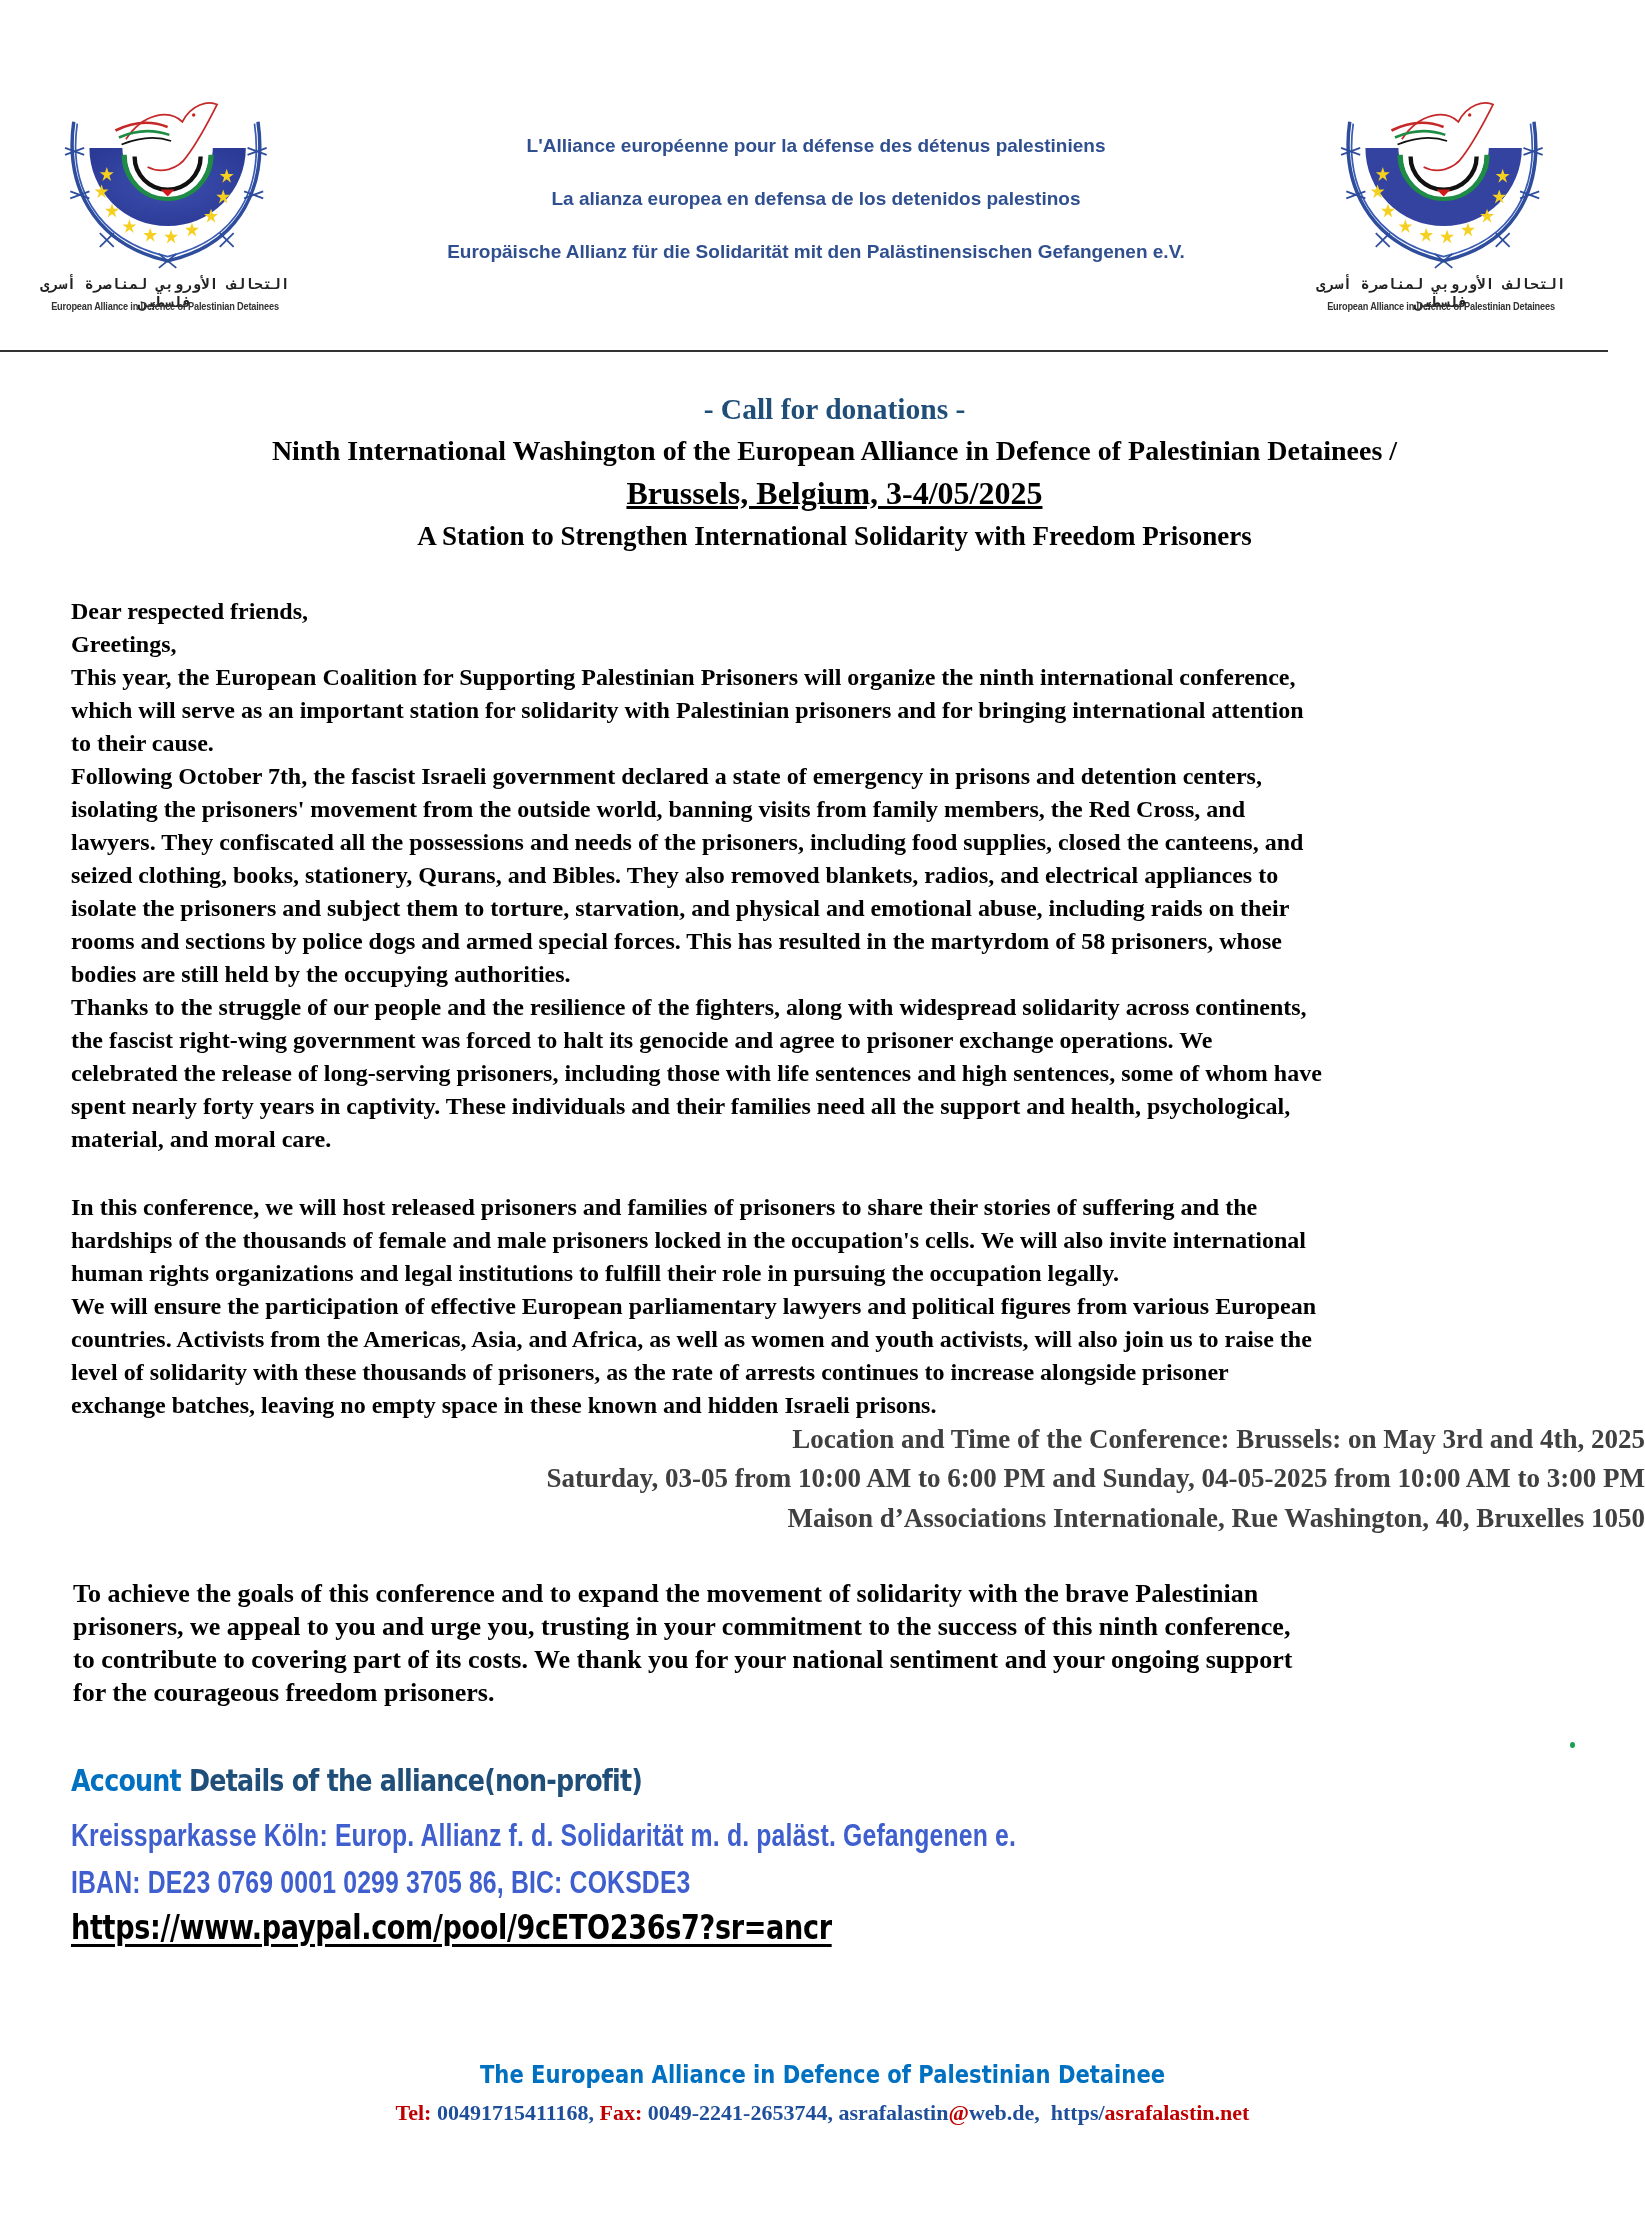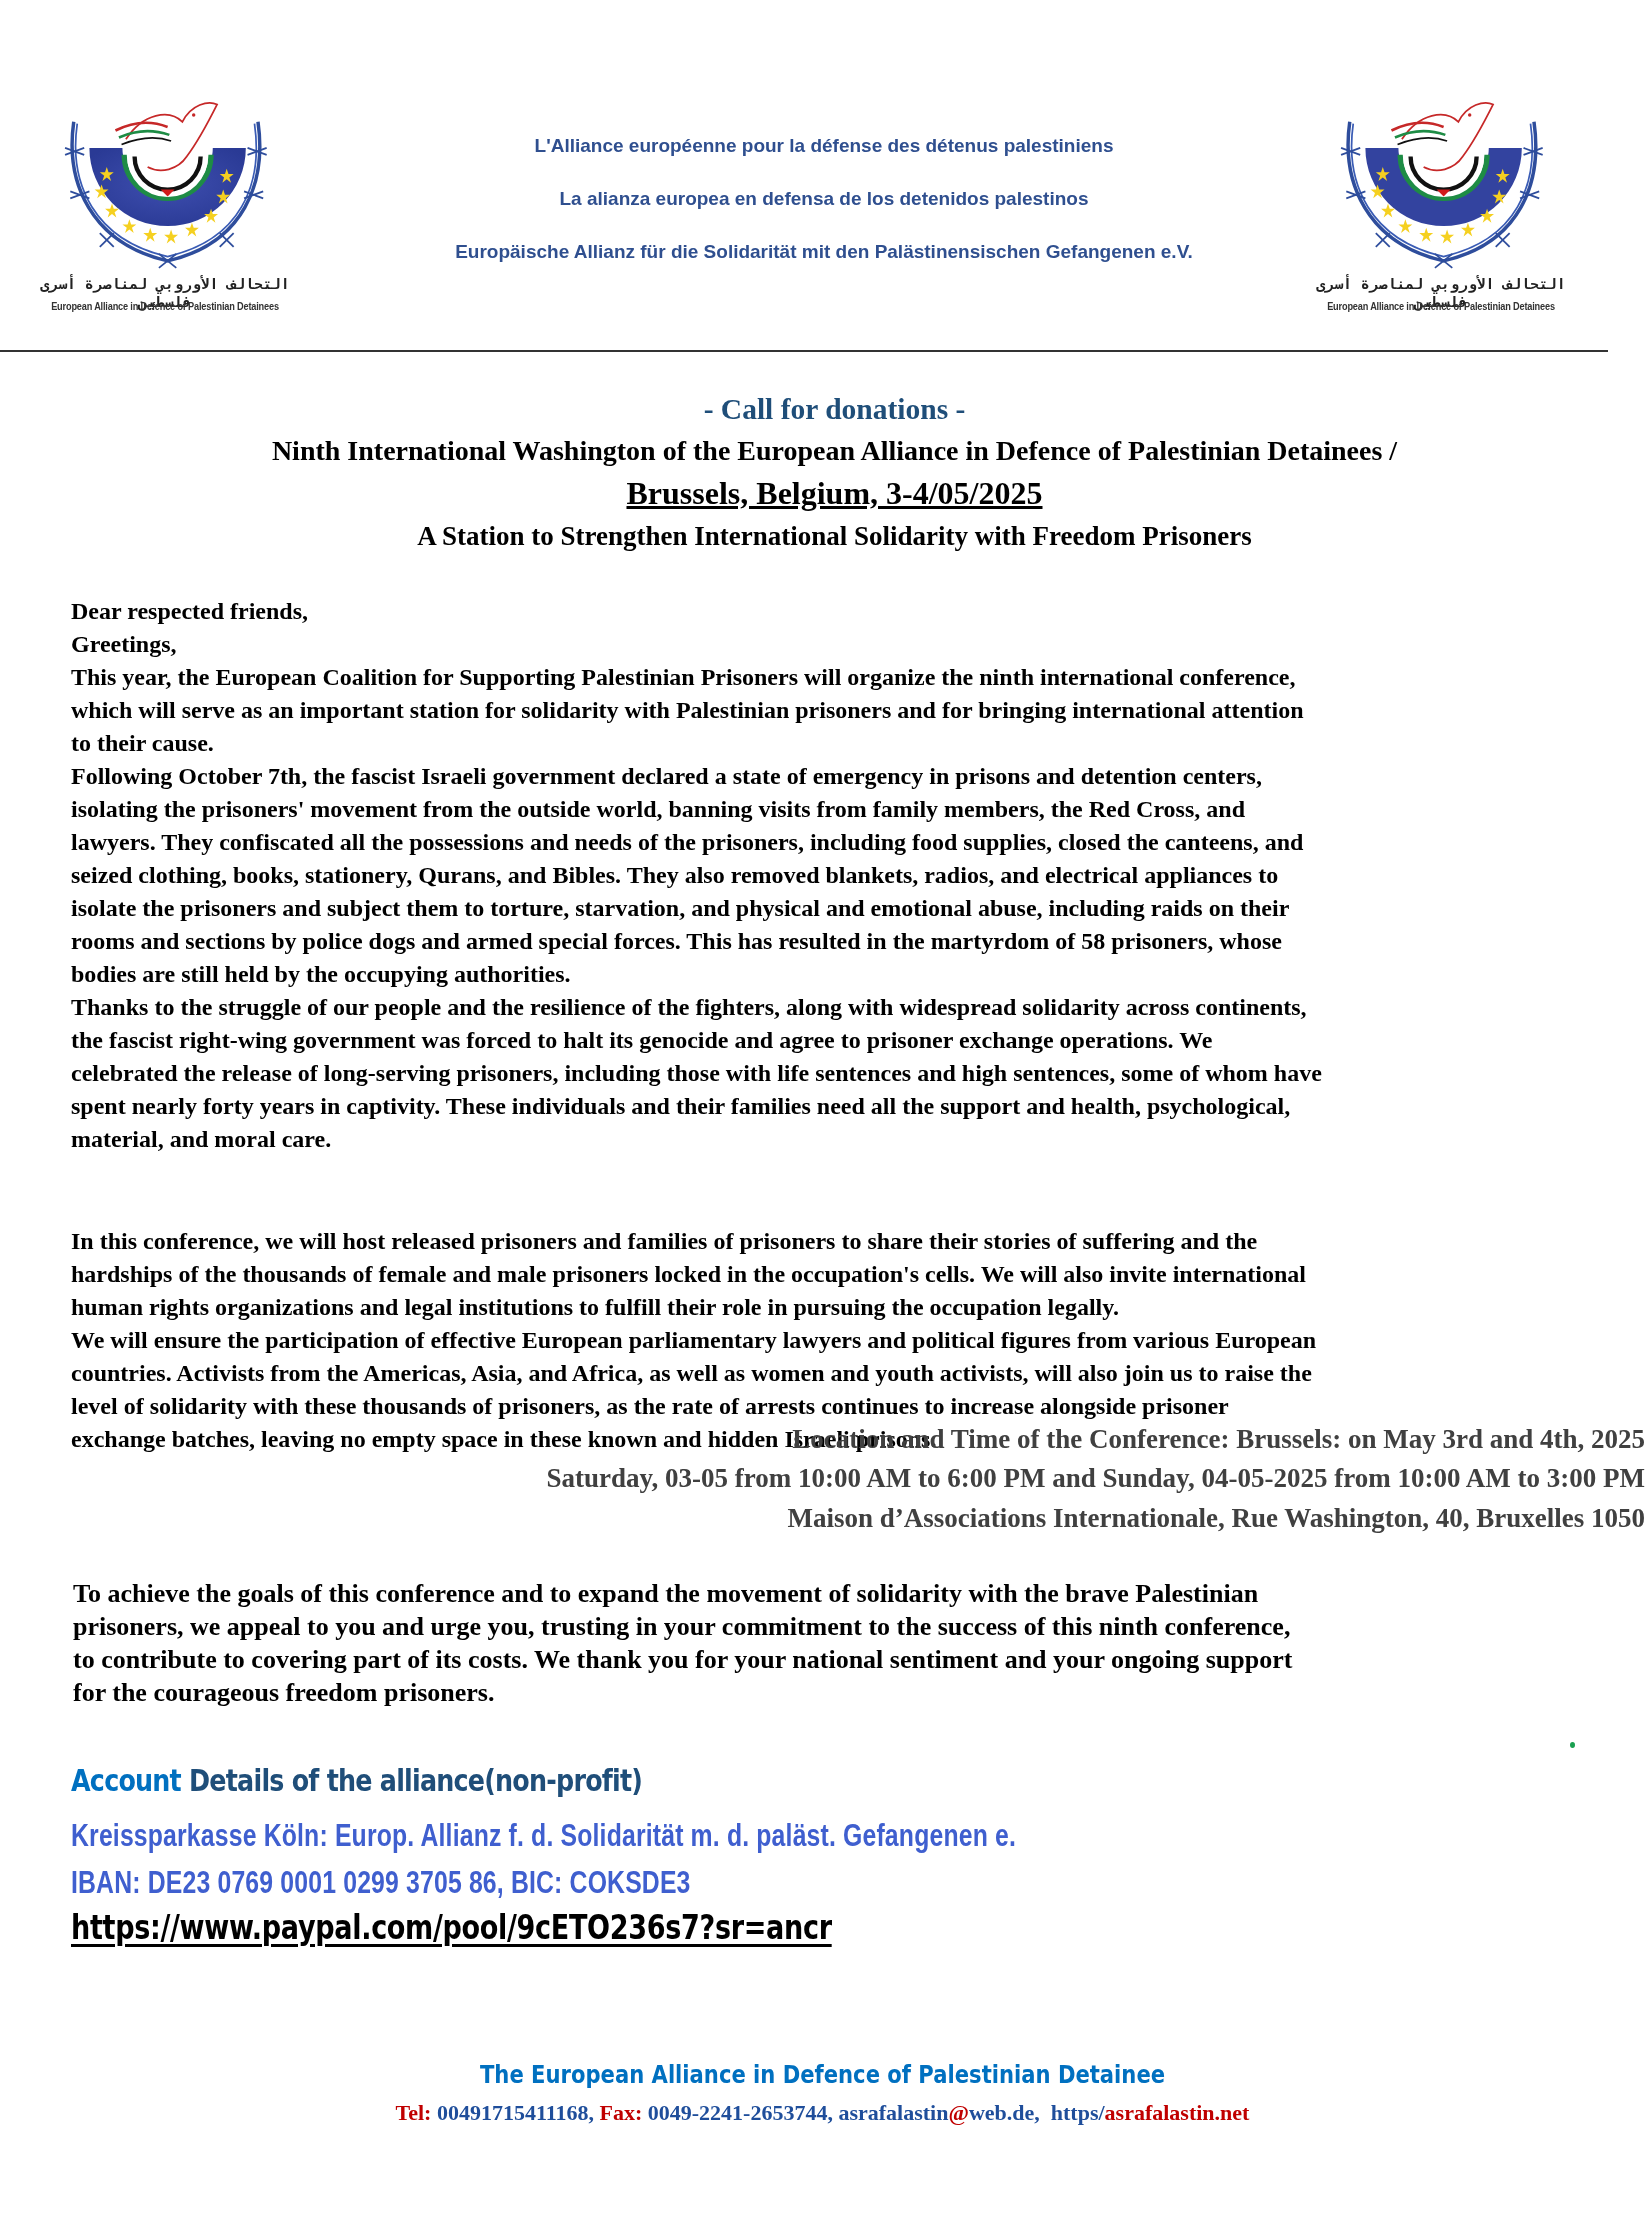--- a/index.html
+++ b/index.html
@@ -1,21 +1,21 @@
 <!DOCTYPE html>
 <html style="font-size:14px"><head>
 <meta charset="utf-8">
 <style>
   html, body { margin: 0; padding: 0; background: #ffffff; }
   body { width: 1645px; height: 2225px; position: relative; overflow: hidden; font-family: "Liberation Serif", serif; color: #000; }
   .logo { position: absolute; width: 252px; height: 239px; }
   .logo svg { display: block; }
   .logo .ar { position: absolute; left: 0; width: 252px; top: 188px; text-align: center; font-family: Liberation Mono, monospace; font-weight: bold; font-size: 14.8px; color: #222; direction: rtl; }
   .logo .en { position: absolute; left: 0; width: 252px; top: 214px; text-align: center; font-family: "Liberation Sans", sans-serif; font-weight: bold; font-size: 10px; color: #333; letter-spacing: -0.2px; transform: scaleX(0.92); }
-  .hdr-line { position: absolute; left: 8px; width: 1632px; text-align: center; font-family: "Liberation Sans", sans-serif; font-weight: bold; font-size: 19px; color: #2f4f8f; white-space: nowrap; }
+  .hdr-line { position: absolute; left: 0; width: 1632px; text-align: center; font-family: "Liberation Sans", sans-serif; font-weight: bold; font-size: 19px; color: #2f4f8f; white-space: nowrap; }
   .divider { position: absolute; left: 0; top: 350px; width: 1608px; height: 1.7px; background: #333; }
   .center { position: absolute; left: 0; width: 1645px; text-align: center; white-space: nowrap; font-weight: bold; padding-left: 12px; }
   .title-call { top: 393px; font-size: 29.5px; color: #1f4e79; }
   .title-main { top: 435px; font-size: 28px; }
   .title-city { top: 475px; font-size: 32px; text-decoration: underline; }
   .title-sub { top: 521px; font-size: 27px; }
   .body { position: absolute; left: 71px; width: 1512px; font-weight: bold; font-size: 24px; line-height: 33px; }
   .body .ln { white-space: nowrap; display: block; }
   .loc { position: absolute; left: 0; width: 1645px; text-align: right; font-weight: bold; color: #404040; white-space: nowrap; font-size: 27px; }
   .closing { position: absolute; left: 73px; width: 1512px; font-weight: bold; font-size: 26px; line-height: 33px; }
@@ -163,21 +163,21 @@
   <span class="ln">isolate the prisoners and subject them to torture, starvation, and physical and emotional abuse, including raids on their</span>
   <span class="ln">rooms and sections by police dogs and armed special forces. This has resulted in the martyrdom of 58 prisoners, whose</span>
   <span class="ln">bodies are still held by the occupying authorities.</span>
   <span class="ln">Thanks to the struggle of our people and the resilience of the fighters, along with widespread solidarity across continents,</span>
   <span class="ln">the fascist right-wing government was forced to halt its genocide and agree to prisoner exchange operations. We</span>
   <span class="ln">celebrated the release of long-serving prisoners, including those with life sentences and high sentences, some of whom have</span>
   <span class="ln">spent nearly forty years in captivity. These individuals and their families need all the support and health, psychological,</span>
   <span class="ln">material, and moral care.</span>
 </div>
 
-<div class="body" style="top:1191px;margin-top:34px;">
+<div class="body" style="top:1191px;">
   <span class="ln">In this conference, we will host released prisoners and families of prisoners to share their stories of suffering and the</span>
   <span class="ln">hardships of the thousands of female and male prisoners locked in the occupation's cells. We will also invite international</span>
   <span class="ln">human rights organizations and legal institutions to fulfill their role in pursuing the occupation legally.</span>
   <span class="ln">We will ensure the participation of effective European parliamentary lawyers and political figures from various European</span>
   <span class="ln">countries. Activists from the Americas, Asia, and Africa, as well as women and youth activists, will also join us to raise the</span>
   <span class="ln">level of solidarity with these thousands of prisoners, as the rate of arrests continues to increase alongside prisoner</span>
   <span class="ln">exchange batches, leaving no empty space in these known and hidden Israeli prisons.</span>
 </div>
 
 <div class="loc" style="top:1424px;">Location and Time of the Conference: Brussels: on May 3rd and 4th, 2025</div>

